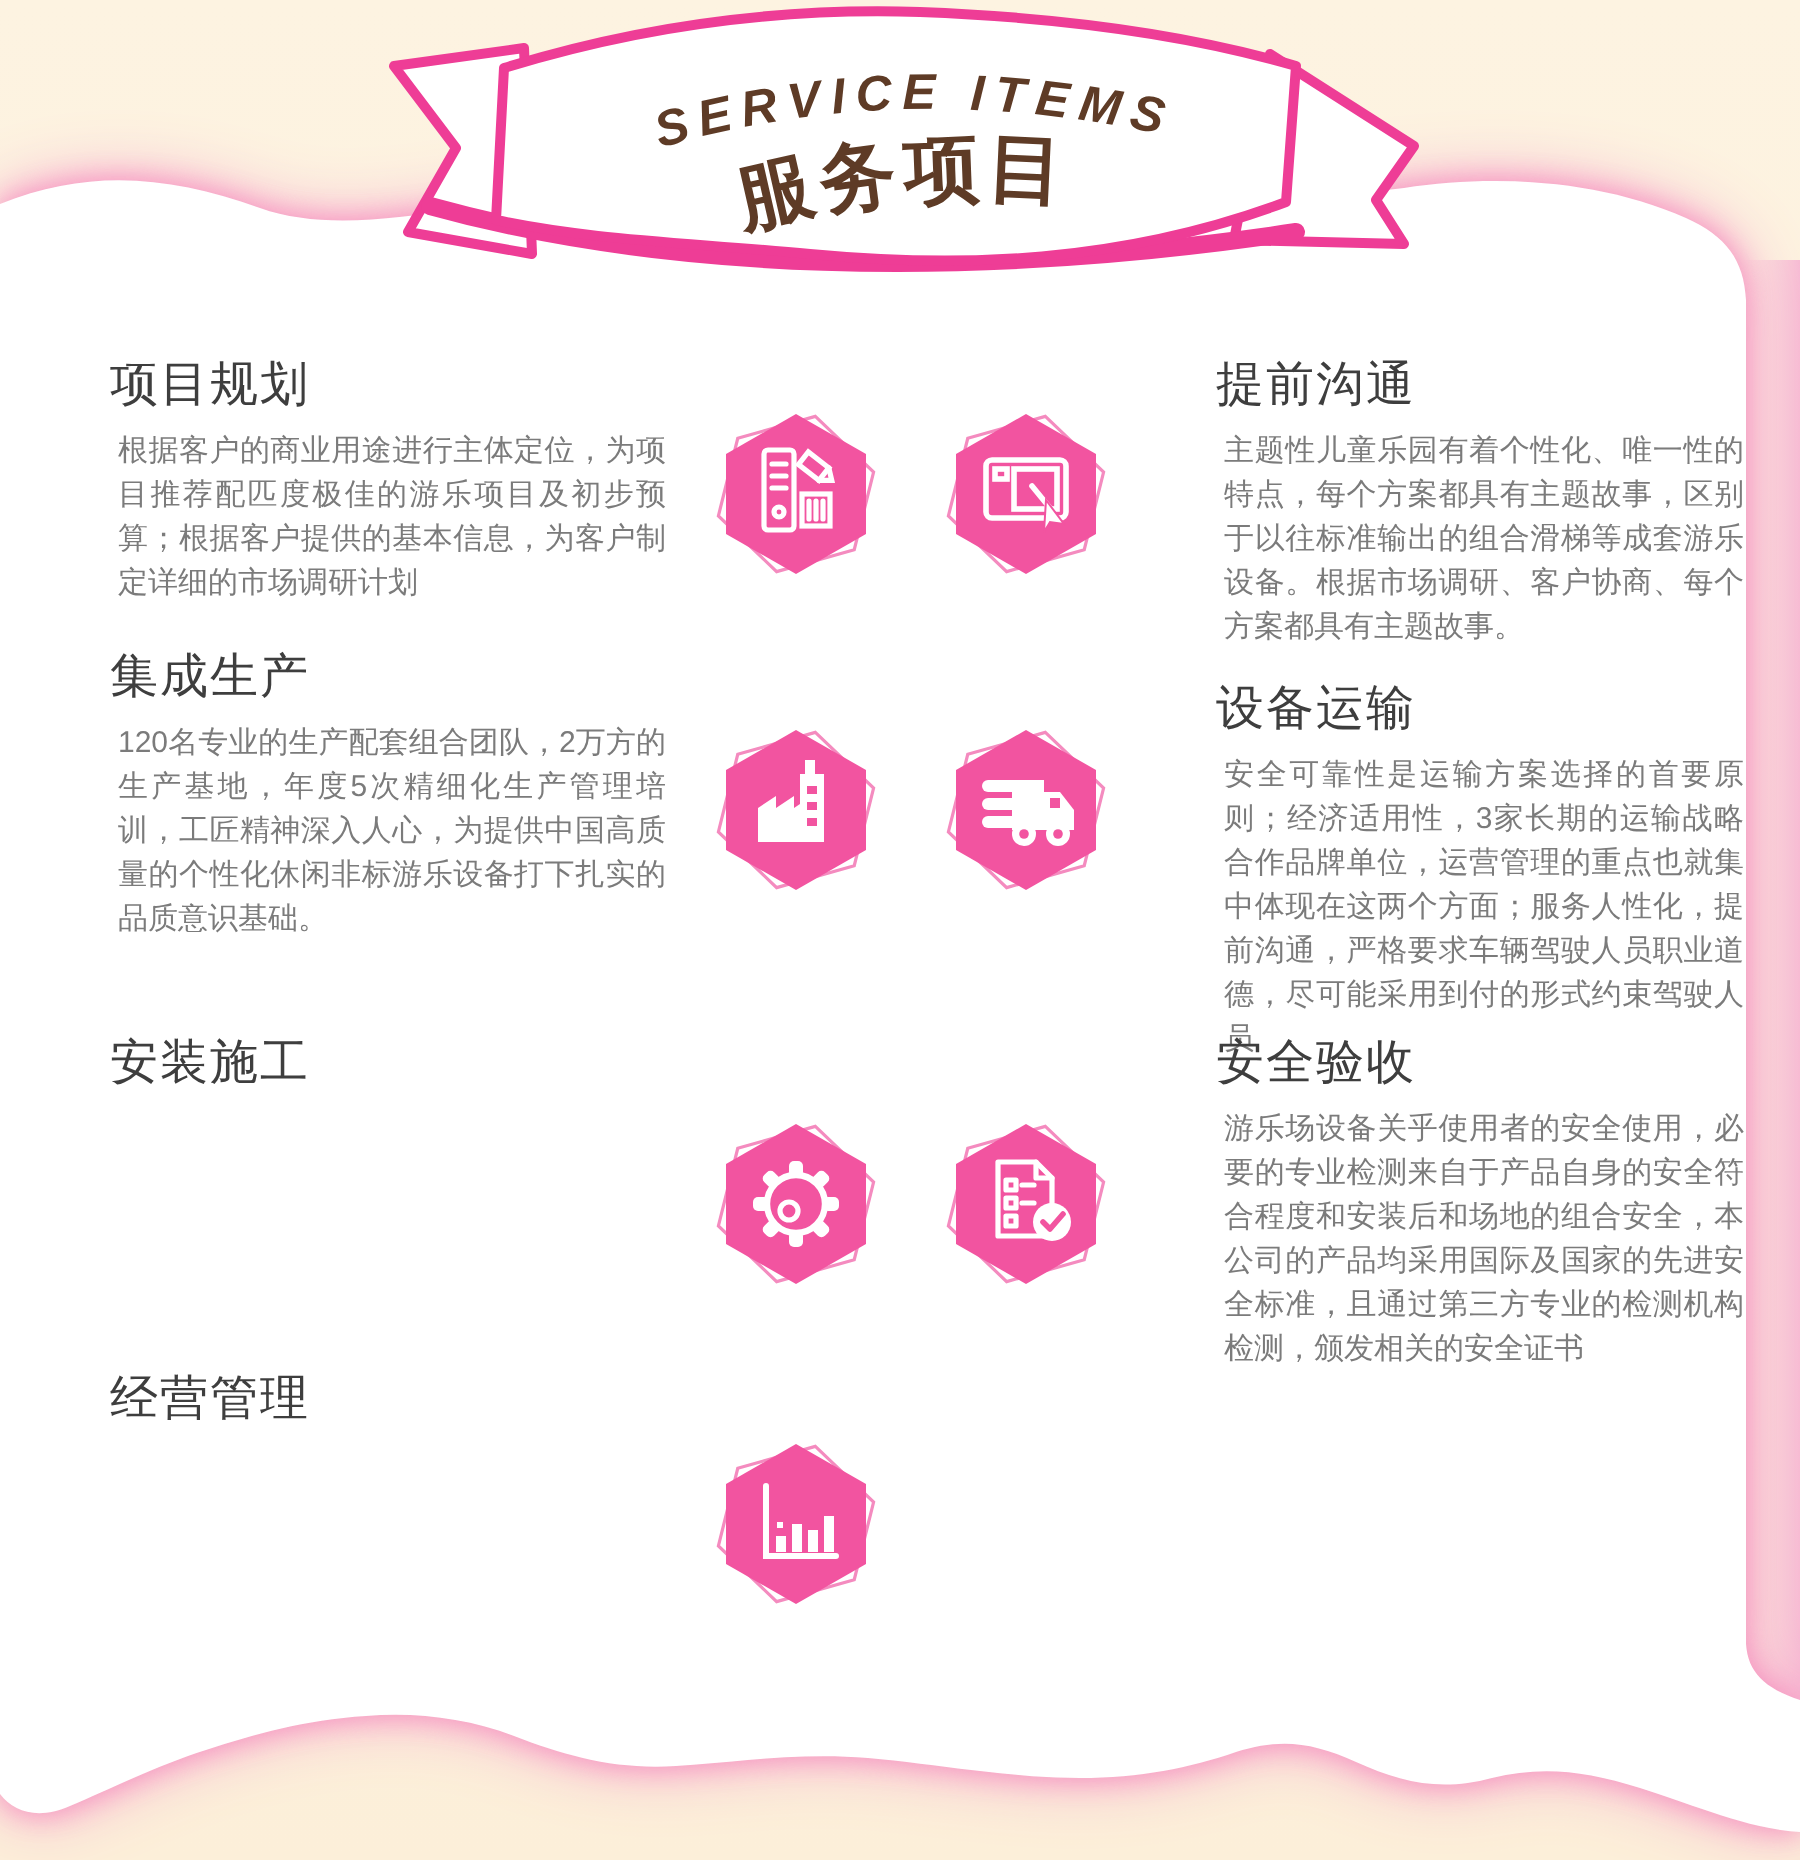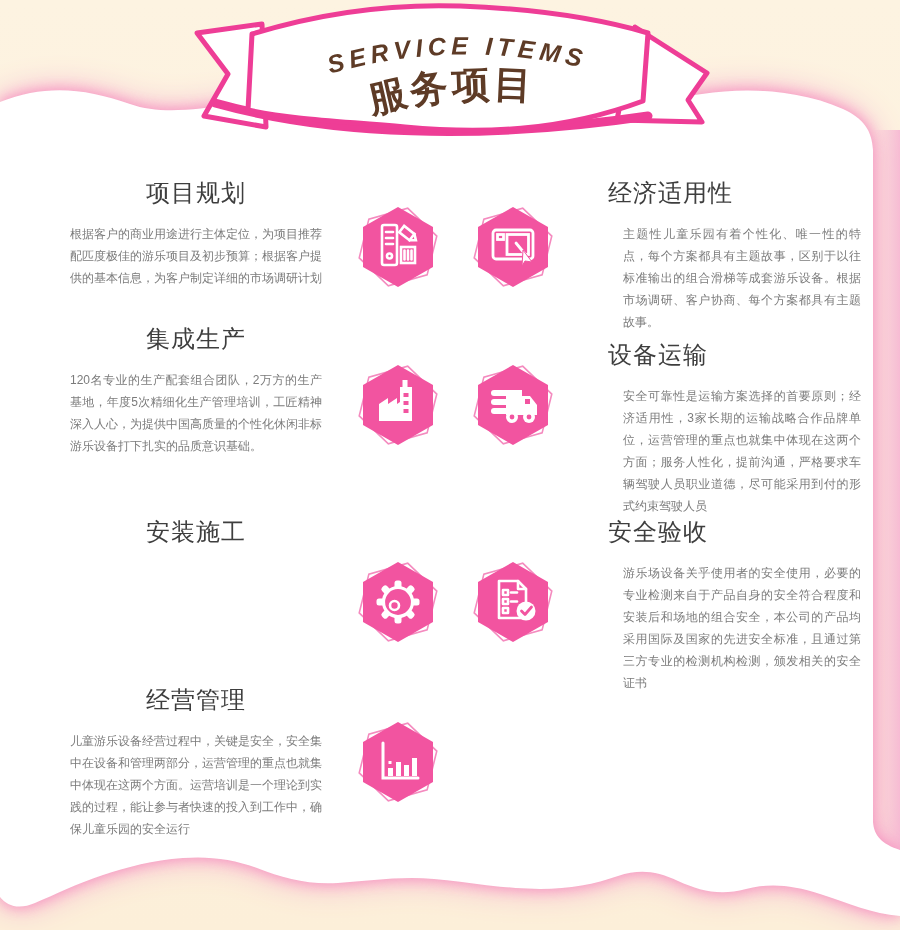--- a/index.html
+++ b/index.html
@@ -11,25 +11,25 @@
   .page{position:relative;width:900px;height:930px;}
   .bg-svg{position:absolute;left:0;top:0;z-index:0;}
   .blob{filter:drop-shadow(0 0 7px #f590be) drop-shadow(0 0 14px #f7b1d0);}
   .ribbon-svg{position:absolute;left:0;top:0;z-index:3;}
   .section{position:absolute;z-index:2;}
   .section .title{
     font-size:24px;color:#3e3e3e;letter-spacing:1px;
     line-height:30px;margin:0 0 7px 0;font-weight:500;
   }
   .section .body{
-    font-size:12px;color:#7b7b7b;line-height:22px;
-    text-align:justify;margin:15px;
+    font-size:15px;color:#7b7b7b;line-height:22px;
+    text-align:justify;margin:4px;
   }
   .col-left{left:55px;width:282px;}
-  .col-left .title{text-align:center;}
+  .col-left .title{text-align:left;}
   .col-right{left:608px;width:268px;}
   .col-right .title{text-align:left;}
   .hex-icon{position:absolute;z-index:2;}
   .en-banner{font-style:italic;letter-spacing:5px;font-size:25px;font-weight:bold;}
   .zh-banner{font-weight:bold;font-size:38px;letter-spacing:3px;}
 </style>
 </head>
 <body>
 
 <div class="page">
@@ -108,25 +108,24 @@
   </div>
   <div class="section col-left" style="top:324px;">
     <h3 class="title">集成生产</h3>
     <p class="body">120名专业的生产配套组合团队，2万方的生产基地，年度5次精细化生产管理培训，工匠精神深入人心，为提供中国高质量的个性化休闲非标游乐设备打下扎实的品质意识基础。</p>
   </div>
   <div class="section col-left" style="top:517px;">
     <h3 class="title">安装施工</h3>
   </div>
   <div class="section col-left" style="top:685px;">
     <h3 class="title">经营管理</h3>
-    <p class="body">儿童游乐设备经营过程中，关键是安全，安全集中在设备和管理两部分，运营管理的重点也就集中体现在这两个方面。运营培训是一个理论到实践的过程，能让参与者快速的投入到工作中，确保儿童乐园的安全运行</p>
   </div>
 
   <div class="section col-right" style="top:178px;">
-    <h3 class="title">经济适用性</h3>
+    <h3 class="title">提前沟通</h3>
     <p class="body">主题性儿童乐园有着个性化、唯一性的特点，每个方案都具有主题故事，区别于以往标准输出的组合滑梯等成套游乐设备。根据市场调研、客户协商、每个方案都具有主题故事。</p>
   </div>
   <div class="section col-right" style="top:340px;">
     <h3 class="title">设备运输</h3>
     <p class="body">安全可靠性是运输方案选择的首要原则；经济适用性，3家长期的运输战略合作品牌单位，运营管理的重点也就集中体现在这两个方面；服务人性化，提前沟通，严格要求车辆驾驶人员职业道德，尽可能采用到付的形式约束驾驶人员</p>
   </div>
   <div class="section col-right" style="top:517px;">
     <h3 class="title">安全验收</h3>
     <p class="body">游乐场设备关乎使用者的安全使用，必要的专业检测来自于产品自身的安全符合程度和安装后和场地的组合安全，本公司的产品均采用国际及国家的先进安全标准，且通过第三方专业的检测机构检测，颁发相关的安全证书</p>
   </div>

